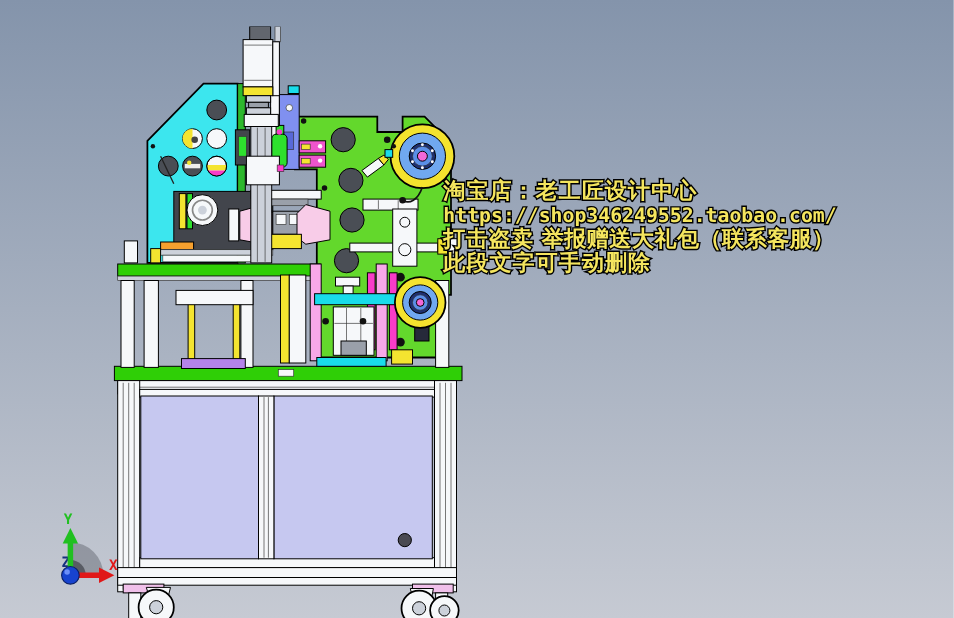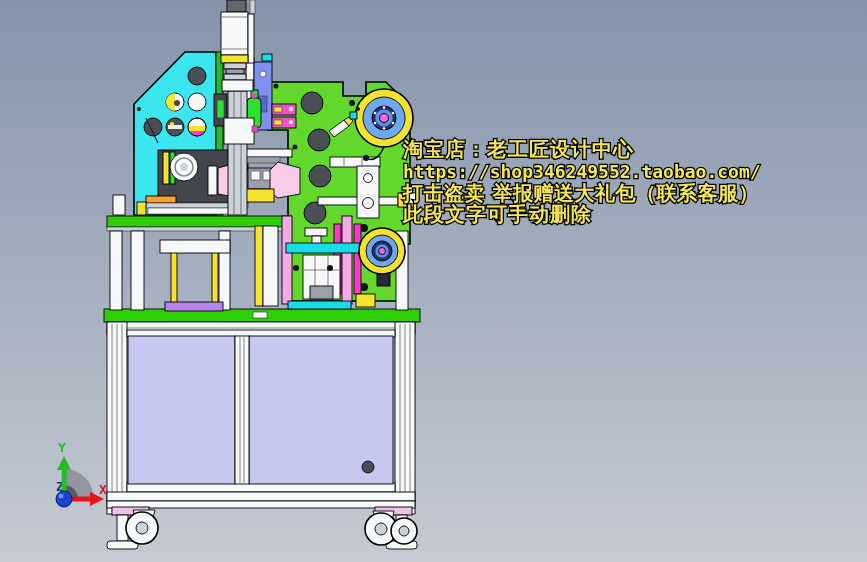--- a/index.html
+++ b/index.html
@@ -1,21 +1,21 @@
 <!DOCTYPE html>
 <html style="--bg-top: #8494ab; --bg-bottom: #c6cad3; --cyan-plate: #3ce6ee; --green-plate: #63d82c; --deck-green: #2fcf06; --edge-green: #2db82d; --bottle-green: #2ee02e; --reel-rim: #f4e32e; --reel-disc: #70a8f0; --reel-navy: #1f3070; --reel-hub: #5b8fe8; --reel-center: #f468d8; --cabinet-panel: #c6c8f0; --frame-white: #f6f8fa; --foot-pad: #f0c0ea; --col-yellow: #f4e430; --col-pink: #f8a8e8; --col-magenta: #f83cc8; --pad-purple: #b583ea; --block-blue: #8090f0; --block-orange: #f6a02e; --horn-pink: #f8cce8; --motor-dark: #42454c; --hole-dark: #4a4e55; --watermark-fill: #f4e55e; --axis-x: #e01818; --axis-y: #20c020; --axis-z: #15307f;"><head>
 <meta charset="utf-8">
 <style>
   html,body{margin:0;padding:0;}
   body{
     width:867px;height:562px;overflow:hidden;
     background:linear-gradient(180deg,var(--bg-top,#8494ab) 0%,var(--bg-bottom,#c6cad3) 100%);
     font-family:"DejaVu Sans",sans-serif;
   }
-  .viewport{position:relative;width:867px;height:490px;}
+  .viewport{position:relative;width:867px;height:490px;margin-top:24px;}
   svg{position:absolute;left:0;top:0;}
   
   .s{stroke:#000;stroke-width:.9;}
   .s2{stroke:#000;stroke-width:1.6;}
   .thin{stroke:#333;stroke-width:.6;}
   
   .f-cyan{fill:var(--cyan-plate,#3ce6ee);}
   .f-green{fill:var(--green-plate,#63d82c);}
   .f-deck{fill:var(--deck-green,#2fcf06);}
   .f-bgreen{fill:var(--edge-green,#2db82d);}

